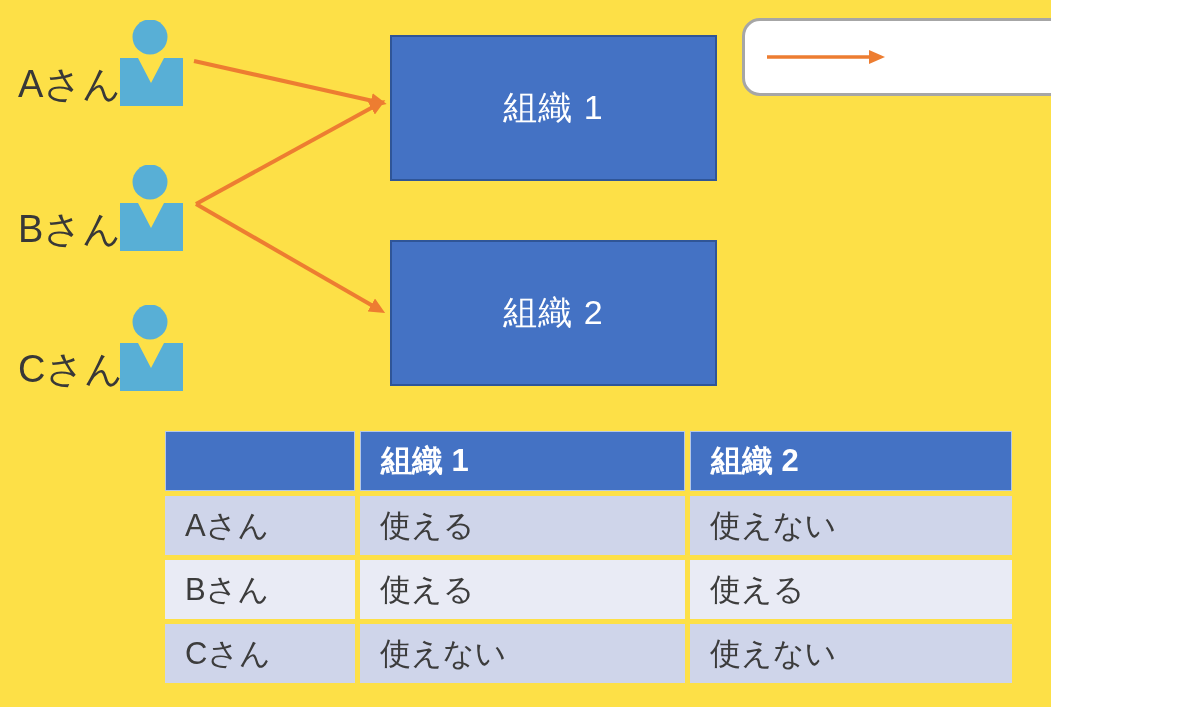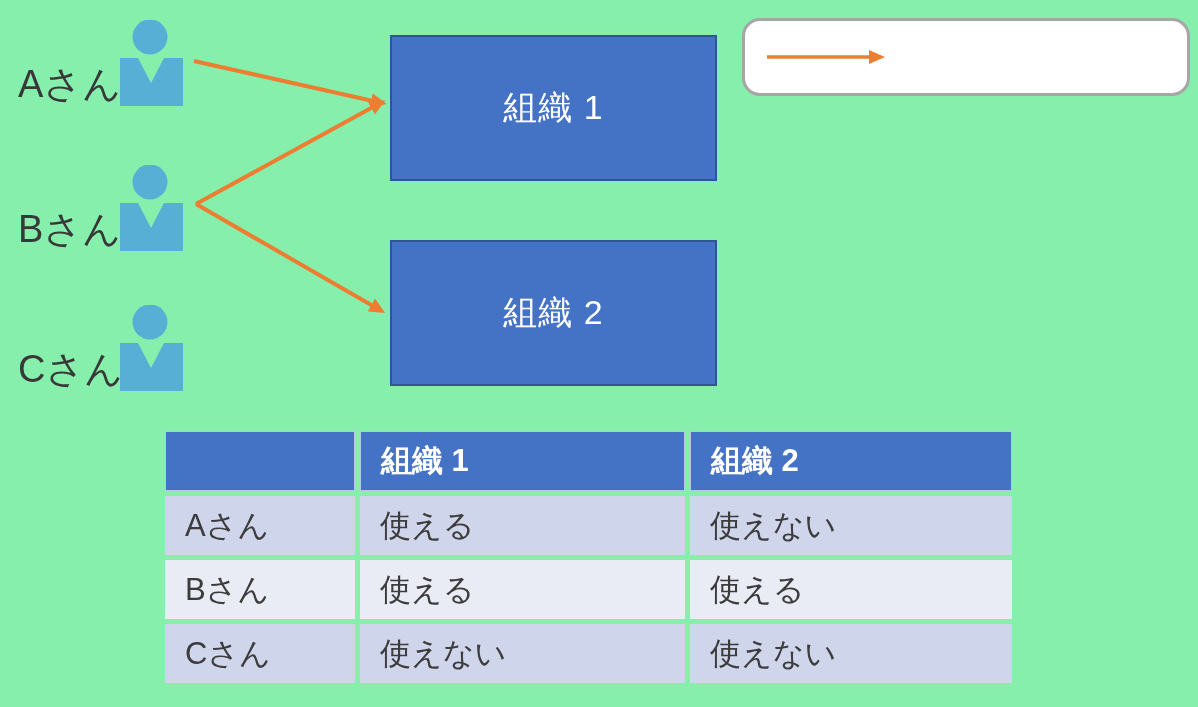--- a/index.html
+++ b/index.html
@@ -3,23 +3,23 @@
 <meta charset="utf-8">
 <style>
   html, body {
     margin: 0;
     padding: 0;
     background: #ffffff;
     font-family: "Liberation Sans", "DejaVu Sans", sans-serif;
   }
   .canvas {
     position: relative;
-    width: 1198px;
+    width: 1051px;
     height: 707px;
-    background: #86efac;
+    background: #fde047;
     overflow: hidden;
     text-align: center;
   }
 
   
   .person {
     position: absolute;
     left: 18px;
     width: 166px;
     height: 86px;

